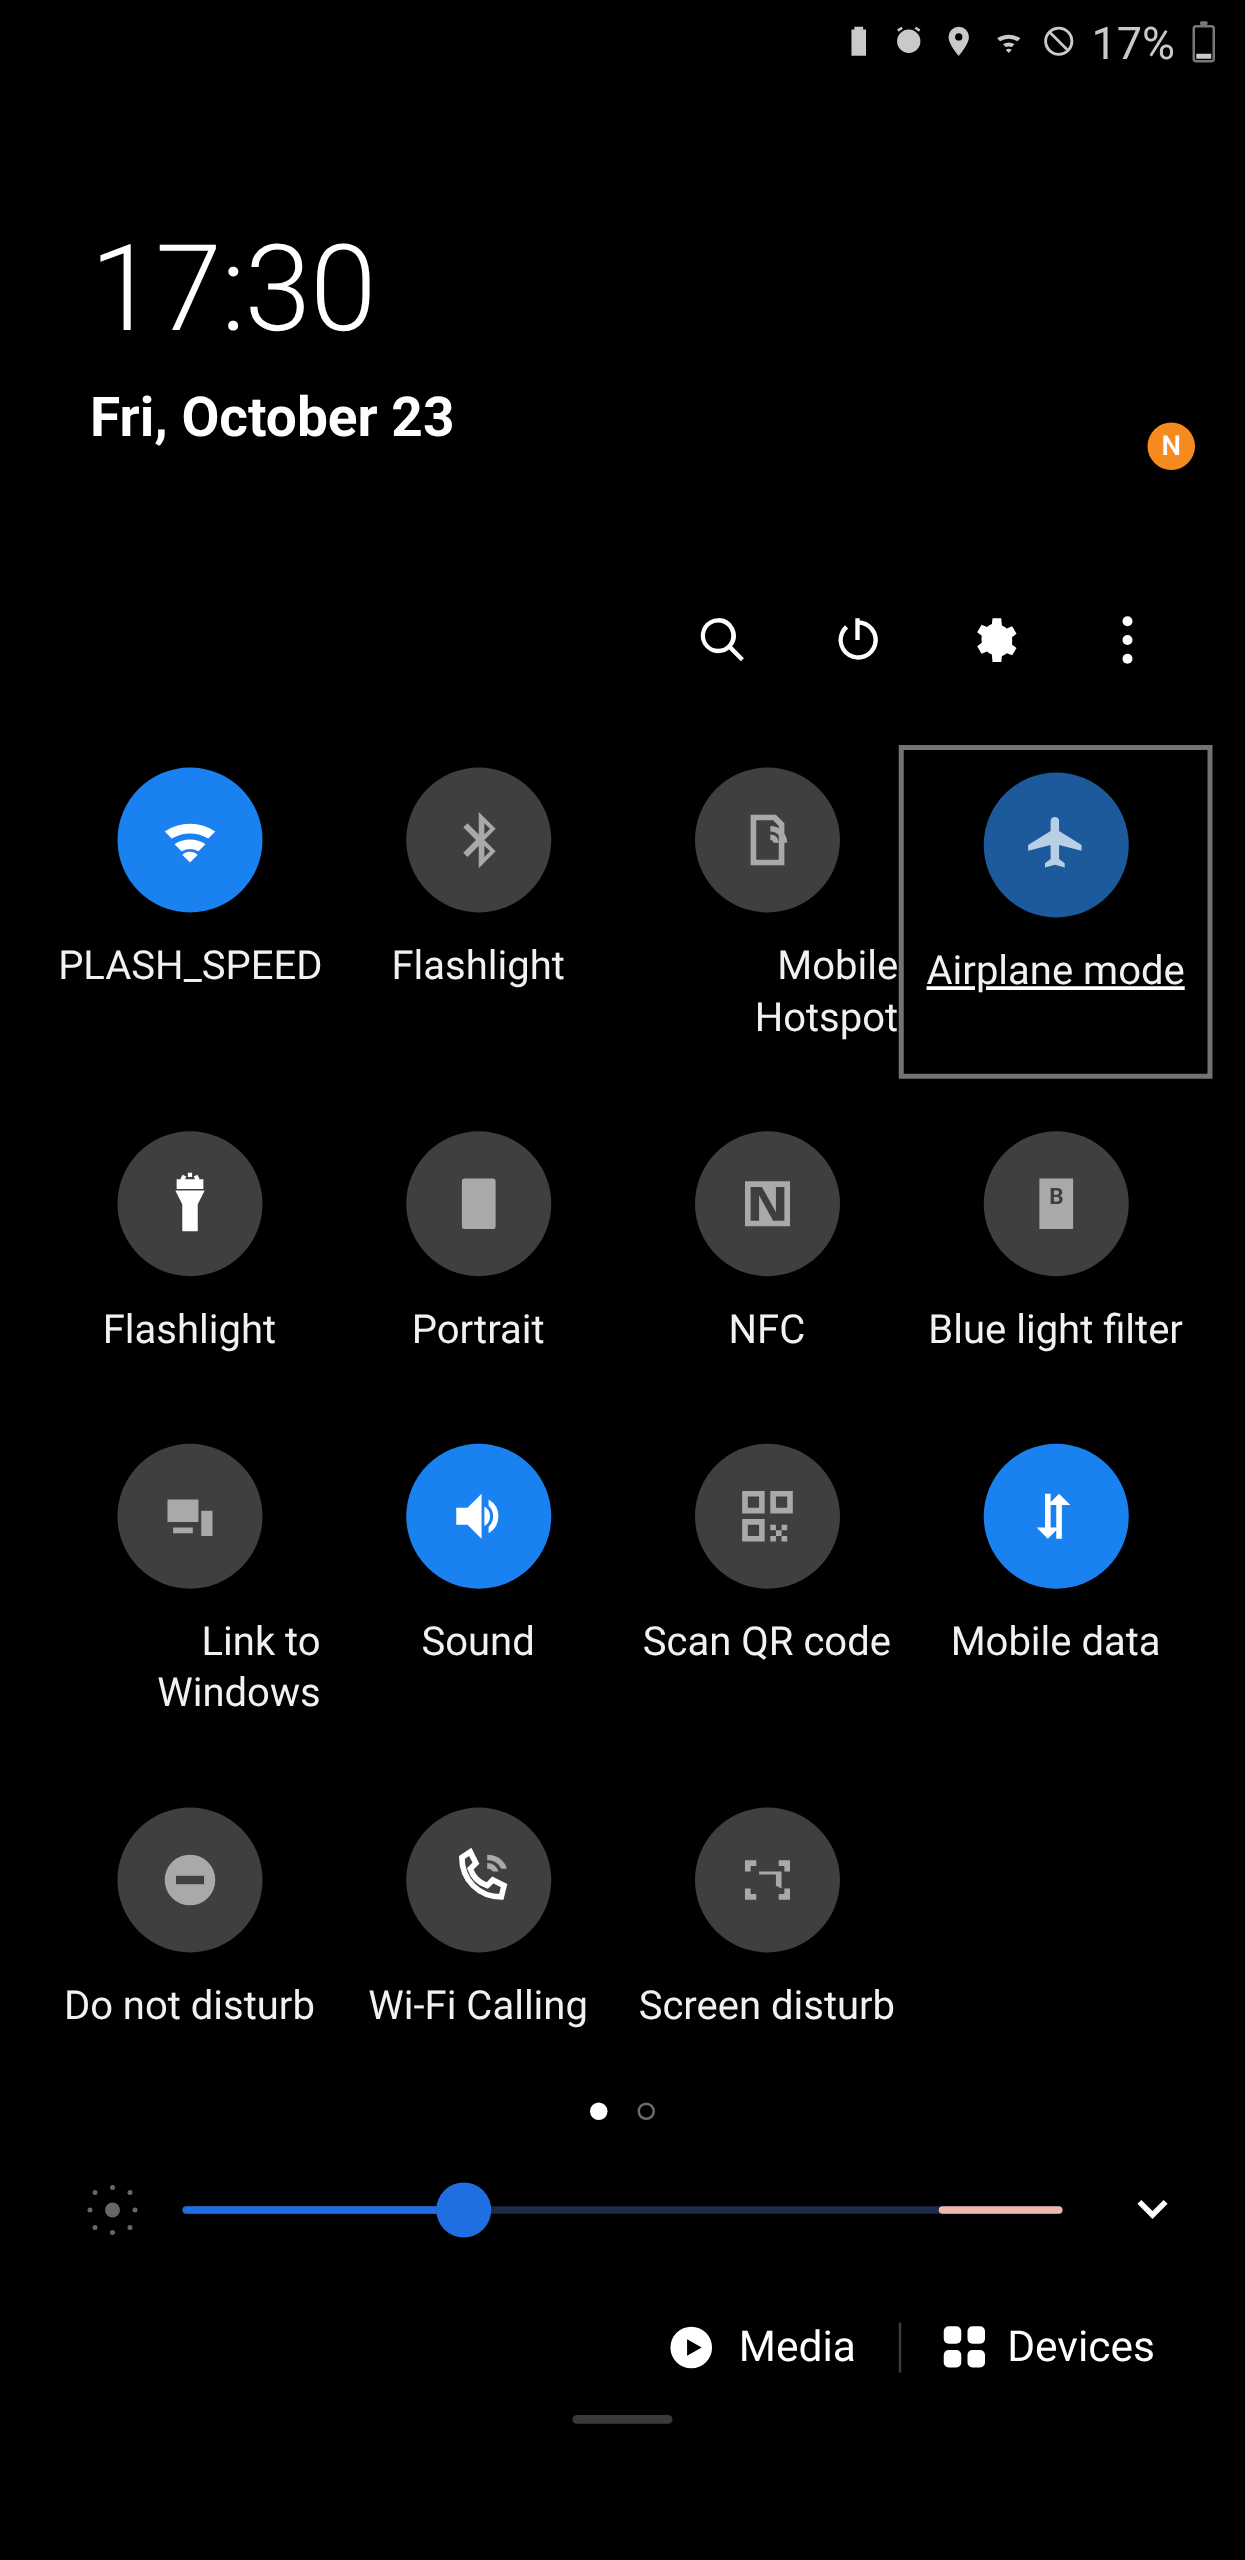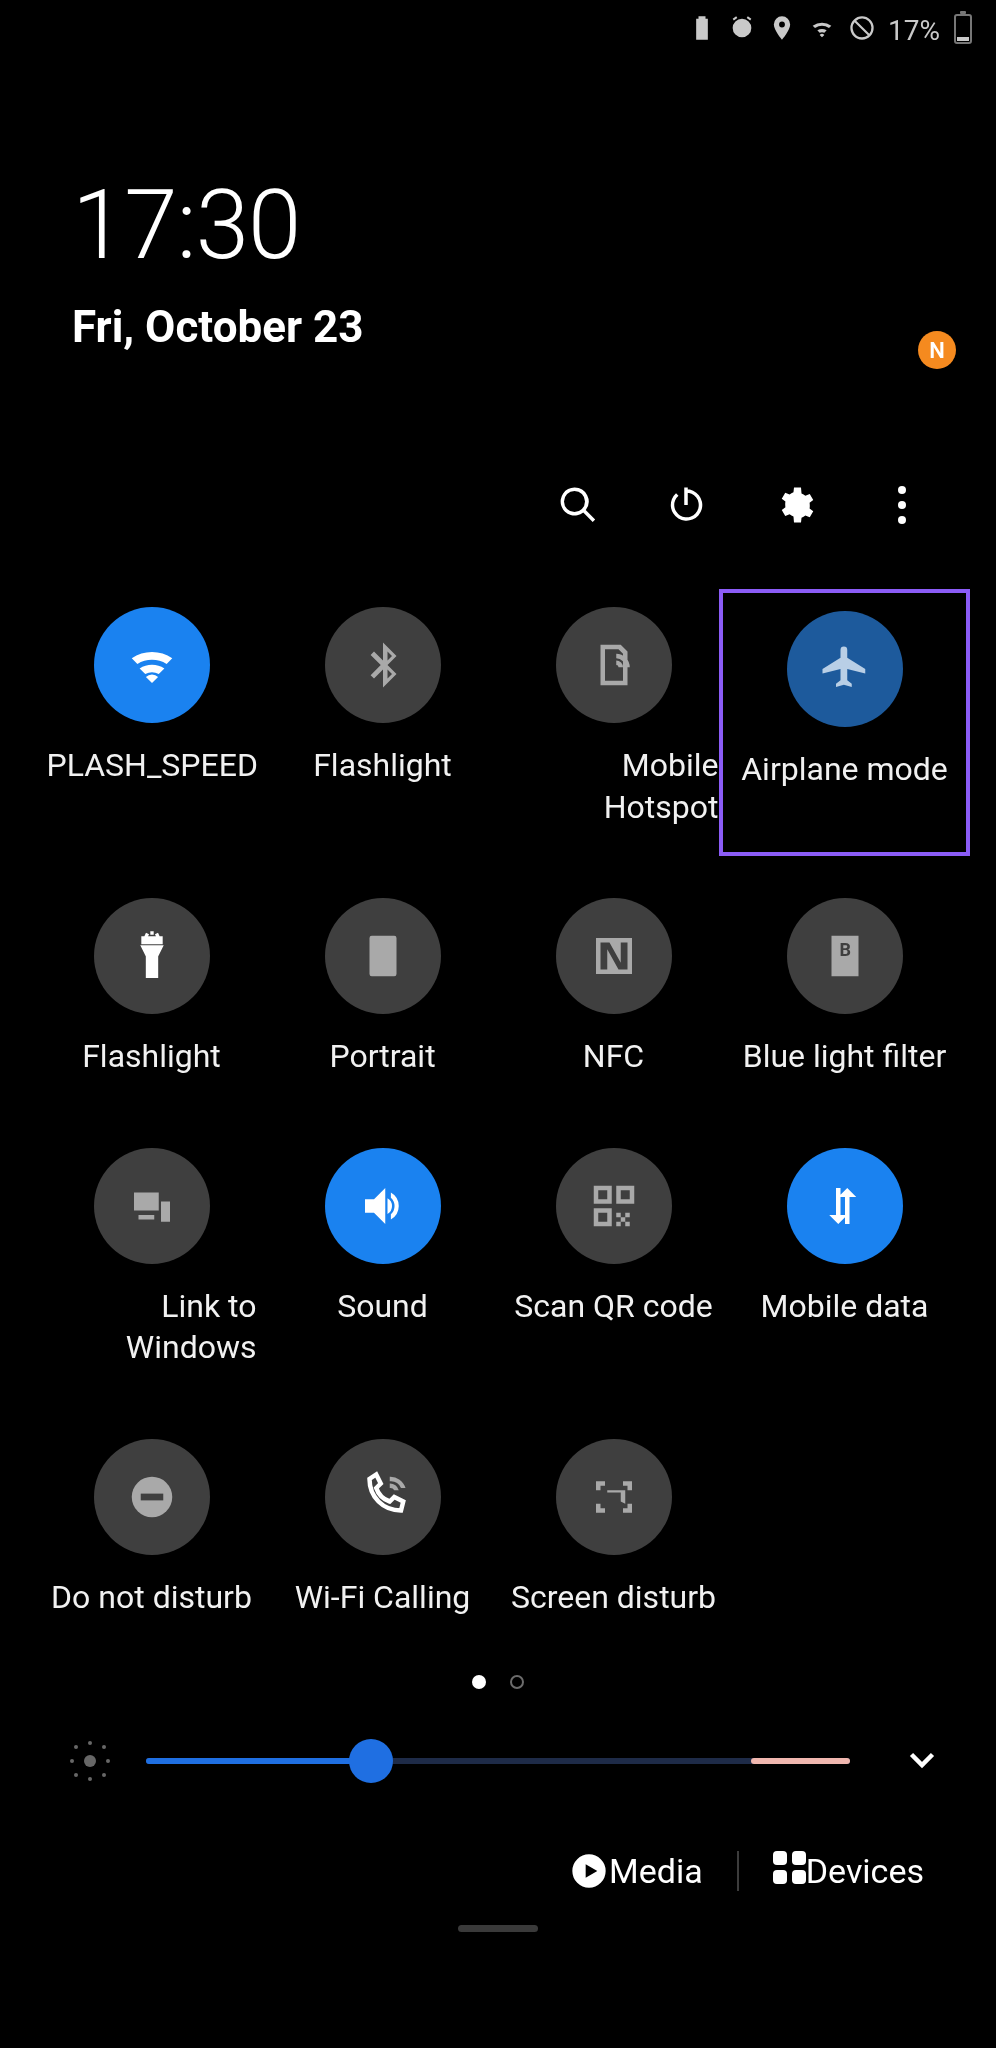--- a/index.html
+++ b/index.html
@@ -8,23 +8,24 @@
     height: 2048px;
     background: #000;
     color: #fff;
     font-family: -apple-system, Roboto, "Segoe UI", sans-serif;
     overflow: hidden;
   }
   
   .status-bar {
     display: flex;
     justify-content: flex-end;
+    align-items: center;
     gap: 12px;
     padding: 14px 24px 0 0;
-    font-size: 28px;
+    font-size: 36px;
     color: #c9c9c9;
   }
   .status-bar svg { width: 28px; height: 28px; fill: #c9c9c9; }
   .battery-box {
     width: 18px; height: 30px;
     border: 2px solid #777; border-radius: 3px;
     position: relative; margin-left: 2px;
   }
   .battery-box::before {
     content:""; position:absolute; top:-5px; left:4px;
@@ -84,23 +85,24 @@
   .tile .circle.active { background:#1a82f0; }
   .tile .circle.active svg { fill:#fff; }
   .tile .circle.active-dim { background:#1d5a9c; }
   .tile .circle.active-dim svg { fill:#b9cfe6; }
   .tile-label {
     font-size: 32px; line-height: 1.3; color:#f1f1f1;
     max-width: 210px;
     text-align: right;
   }
   .highlight-box {
-    border: 4px solid #8b5cf6;
+    border: 4px solid #737373;
     padding: 18px 10px 14px 10px;
     margin: -18px -10px -28px -10px;
+    text-decoration: underline;
   }
 
   
   .page-dots {
     display:flex; gap:24px; justify-content:center;
     margin-top: 56px;
   }
   .page-dots .dot { width:14px; height:14px; border-radius:50%; }
   .page-dots .dot.on { background:#fff; }
   .page-dots .dot.off { border:2px solid #6c6c6c; }
@@ -137,21 +139,21 @@
   .chev svg { width:36px; height:36px; fill:none; stroke:#fff; stroke-width:3; }
 
   
   .bottom-row {
     display:flex; justify-content:flex-end; align-items:center;
     gap: 34px;
     margin-top: 64px;
     padding: 0 72px 0 0;
     font-size: 34px;
   }
-  .bottom-item { display:flex; }
+  .bottom-item { display:flex; align-items:center; gap:18px; }
   .bottom-item svg { width:40px; height:40px; fill:#fff; }
   .vdiv { width:2px; height:40px; background:#3c3c3c; }
   .four-dots {
     display:grid; grid-template-columns:repeat(2,14px); grid-template-rows:repeat(2,14px);
     gap:5px;
   }
   .four-dots span { background:#fff; border-radius:4px; }
 
   .handle { width:80px; height:7px; background:#3a3a3a; border-radius:4px;
     margin: 34px auto 0 auto; }

